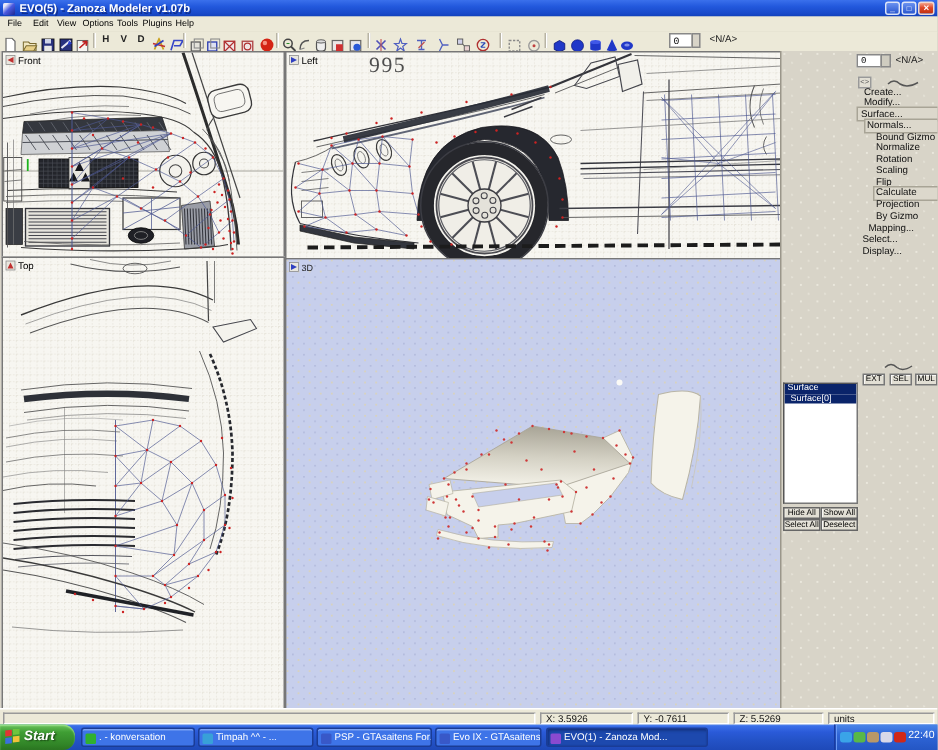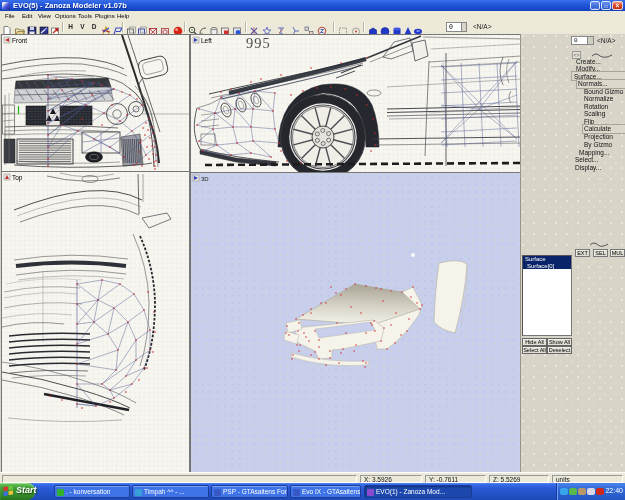--- a/index.html
+++ b/index.html
@@ -865,21 +865,21 @@
     </div>
 </div>
 <div style="position:absolute;left:0;top:472px;width:625px;height:11px;background:#ece9d8;border-top:1px solid #fff">
     <div style="position:absolute;left:2px;top:1.5px;width:355px;height:8px;border:1px solid #999;border-bottom-color:#fff;border-right-color:#fff;box-sizing:border-box;font:6.5px 'Liberation Sans';line-height:7px;padding-left:3px;color:#111;white-space:nowrap"></div>
     <div style="position:absolute;left:360px;top:1.5px;width:62px;height:8px;border:1px solid #999;border-bottom-color:#fff;border-right-color:#fff;box-sizing:border-box;font:6.5px 'Liberation Sans';line-height:7px;padding-left:3px;color:#111;white-space:nowrap">X: 3.5926</div>
     <div style="position:absolute;left:425px;top:1.5px;width:61px;height:8px;border:1px solid #999;border-bottom-color:#fff;border-right-color:#fff;box-sizing:border-box;font:6.5px 'Liberation Sans';line-height:7px;padding-left:3px;color:#111;white-space:nowrap">Y: -0.7611</div>
     <div style="position:absolute;left:489px;top:1.5px;width:60px;height:8px;border:1px solid #999;border-bottom-color:#fff;border-right-color:#fff;box-sizing:border-box;font:6.5px 'Liberation Sans';line-height:7px;padding-left:3px;color:#111;white-space:nowrap">Z: 5.5269</div>
     <div style="position:absolute;left:552px;top:1.5px;width:71px;height:8px;border:1px solid #999;border-bottom-color:#fff;border-right-color:#fff;box-sizing:border-box;font:6.5px 'Liberation Sans';line-height:7px;padding-left:3px;color:#111;white-space:nowrap">units</div>
   </div>
 <div style="position:absolute;left:0;top:483px;width:625px;height:17px;background:linear-gradient(#5c8ef2 0%,#3a6fe8 6%,#2a5ad8 30%,#2453c8 60%,#1e49b8 100%)">
-    <div style="position:absolute;left:0;top:0;width:35px;height:17px;border-radius:0 8px 8px 0;background:linear-gradient(#6cc45e 0%,#3f9e34 30%,#318427 80%,#2a7420 100%);box-shadow:inset 0 1px 1px #9ae08c">
+    <div style="position:absolute;left:0;top:0;width:50px;height:17px;border-radius:0 8px 8px 0;background:linear-gradient(#6cc45e 0%,#3f9e34 30%,#318427 80%,#2a7420 100%);box-shadow:inset 0 1px 1px #9ae08c">
       <svg width="11" height="11" style="position:absolute;left:3px;top:3px" viewBox="0 0 11 11">
         <rect x="0.5" y="1" width="4.4" height="4" fill="#e03434" transform="skewY(-6)"></rect>
         <rect x="5.6" y="0.6" width="4.4" height="4" fill="#6fc43e" transform="skewY(-6)"></rect>
         <rect x="0.5" y="6" width="4.4" height="4" fill="#3a6fe0" transform="skewY(-6)"></rect>
         <rect x="5.6" y="5.6" width="4.4" height="4" fill="#f2c23a" transform="skewY(-6)"></rect>
       </svg>
       <span style="position:absolute;left:16px;top:2px;color:#fff;font:bold italic 9px 'Liberation Sans';text-shadow:1px 1px 1px #1a4a14">Start</span>
     </div>
     <div style="position:absolute;left:54px;top:2px;width:76px;height:13px;background:#3e74e8;border:1px solid #1a3c96;border-radius:2px;box-sizing:border-box;box-shadow:inset 0 1px 0 #7aa2f4;overflow:hidden">
       <div style="position:absolute;left:2px;top:2.5px;width:7px;height:7px;background:#30b030;border-radius:1px"></div>

